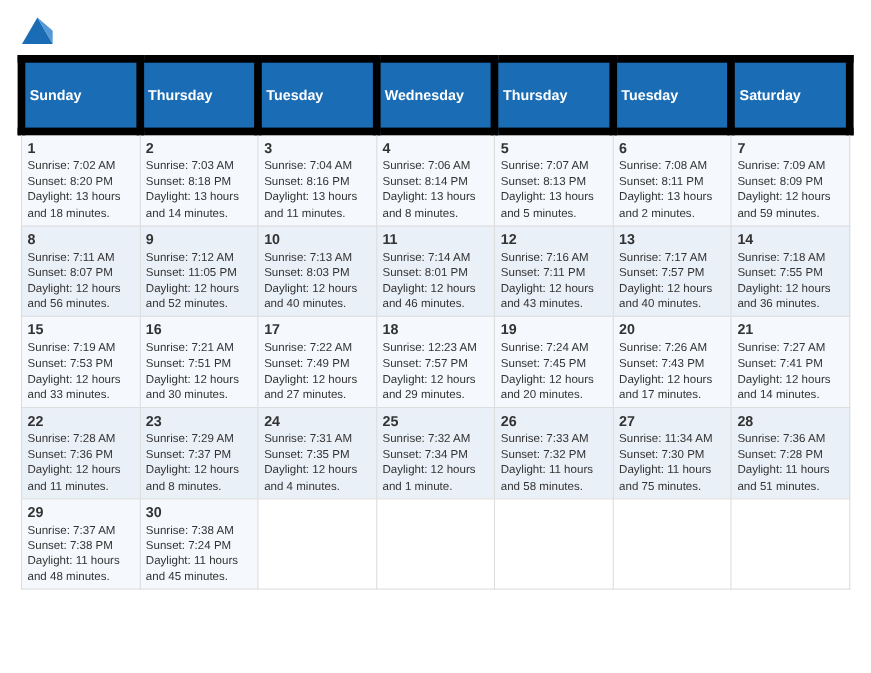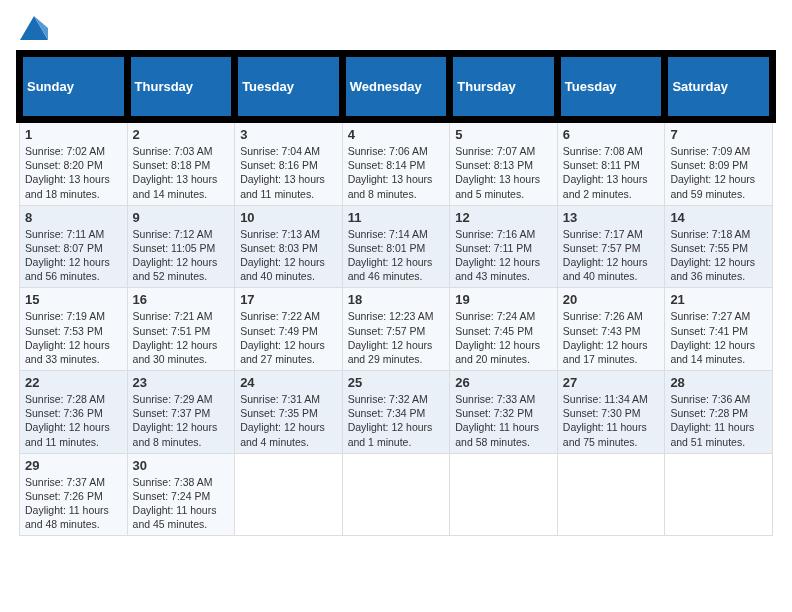--- a/index.html
+++ b/index.html
@@ -323,21 +323,21 @@
           <span class="cell-line">Sunrise: 7:36 AM</span>
           <span class="cell-line">Sunset: 7:28 PM</span>
           <span class="cell-line">Daylight: 11 hours</span>
           <span class="cell-line">and 51 minutes.</span>
         </td>
       </tr>
       <tr>
         <td>
           <span class="day-num">29</span>
           <span class="cell-line">Sunrise: 7:37 AM</span>
-          <span class="cell-line">Sunset: 7:26 PM</span>
+          <span class="cell-line">Sunset: 7:38 PM</span>
           <span class="cell-line">Daylight: 11 hours</span>
           <span class="cell-line">and 48 minutes.</span>
         </td>
         <td>
           <span class="day-num">30</span>
           <span class="cell-line">Sunrise: 7:38 AM</span>
           <span class="cell-line">Sunset: 7:24 PM</span>
           <span class="cell-line">Daylight: 11 hours</span>
           <span class="cell-line">and 45 minutes.</span>
         </td>

